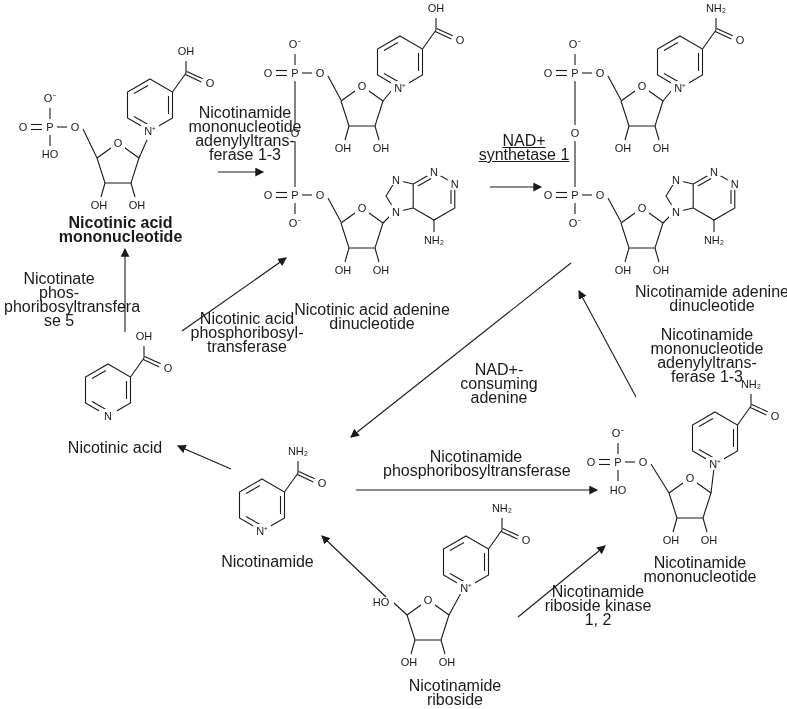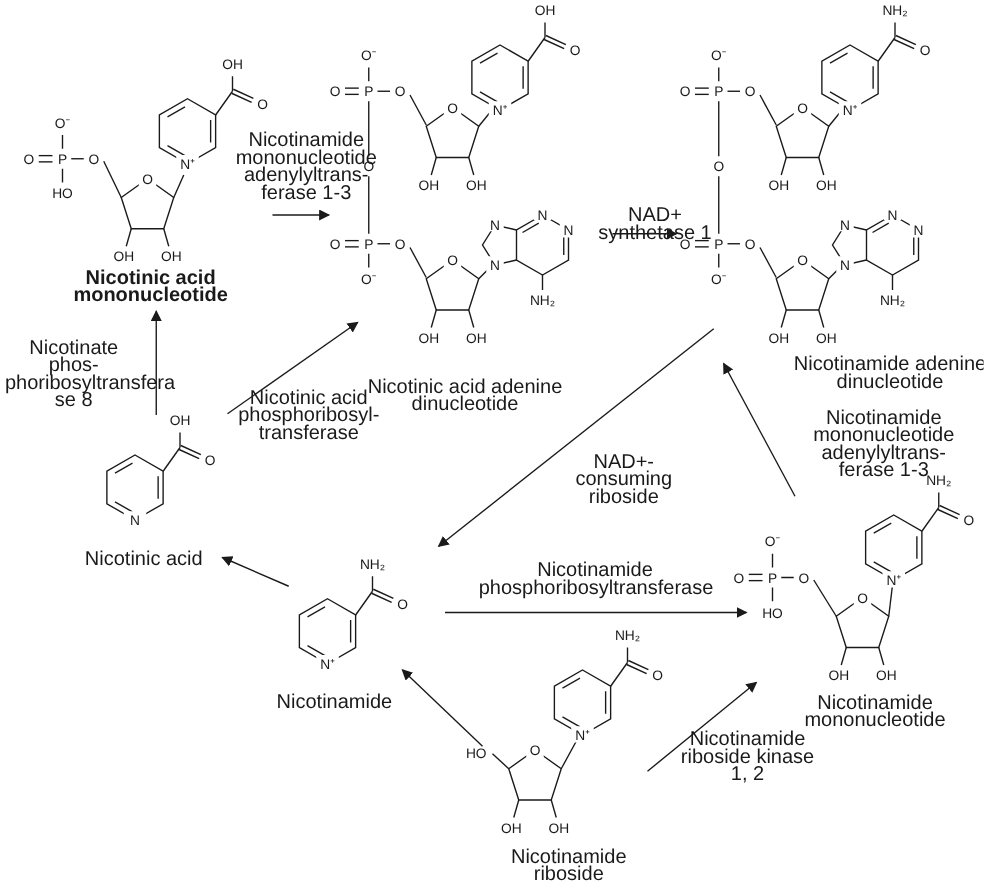--- a/index.html
+++ b/index.html
@@ -197,30 +197,30 @@
 <div class="lbl" style="left:205px;top:555px;width:125px;">Nicotinamide</div>
 <div class="lbl" style="left:395px;top:679px;width:120px;">Nicotinamide
 riboside</div>
 <div class="lbl" style="left:630px;top:556px;width:140px;">Nicotinamide
 mononucleotide</div>
 
 <div class="lbl" style="left:185px;top:106px;width:120px;">Nicotinamide
 mononucleotide
 adenylyltrans-
 ferase 1-3</div>
-<div class="lbl" style="left:472px;top:166px;width:104px;">NAD+
+<div class="lbl" style="left:472px;top:134px;width:104px;text-decoration:underline;">NAD+
 synthetase 1</div>
 <div class="lbl" style="left:4px;top:272px;width:110px;">Nicotinate phos-
 phoribosyltransfera
-se 8</div>
+se 5</div>
 <div class="lbl" style="left:187px;top:312px;width:120px;">Nicotinic acid
 phosphoribosyl-
 transferase</div>
 <div class="lbl" style="left:437px;top:363px;width:124px;">NAD+-consuming
-riboside</div>
+adenine</div>
 <div class="lbl" style="left:646px;top:328px;width:122px;">Nicotinamide
 mononucleotide
 adenylyltrans-
 ferase 1-3</div>
 <div class="lbl" style="left:383px;top:450px;width:186px;">Nicotinamide
 phosphoribosyltransferase</div>
 <div class="lbl" style="left:537px;top:585px;width:122px;">Nicotinamide
 riboside kinase
 1, 2</div>
 

